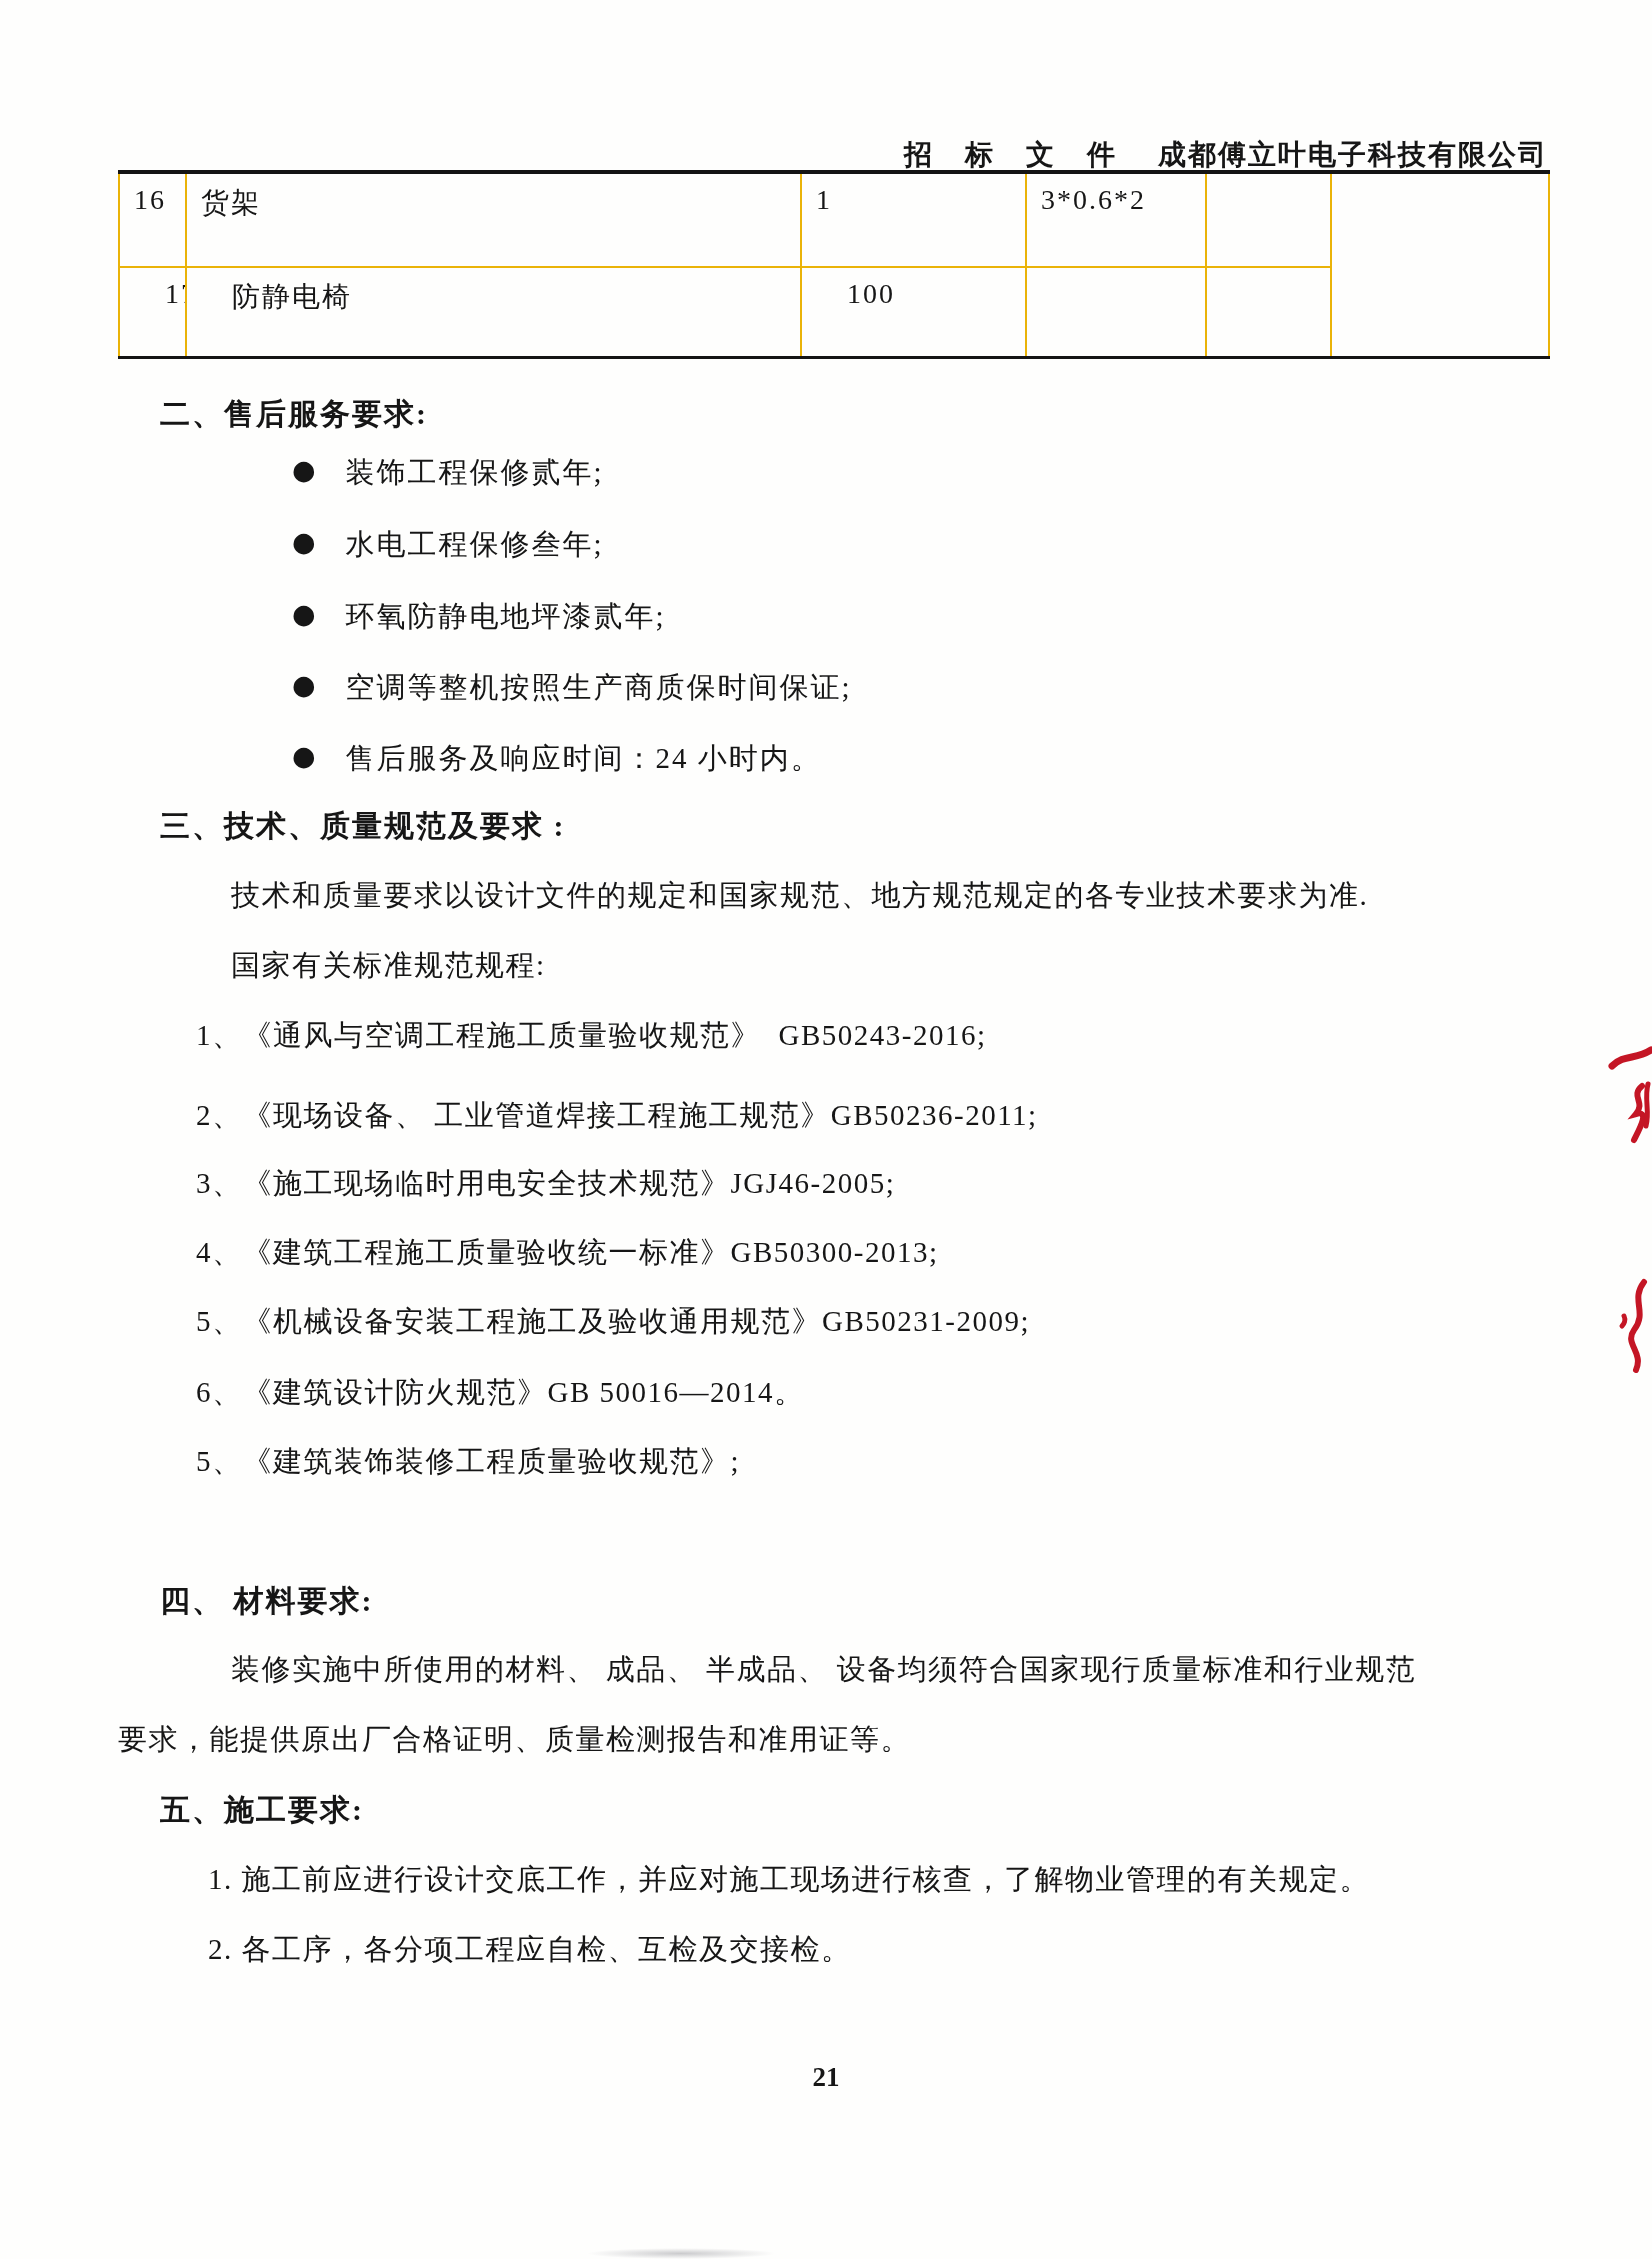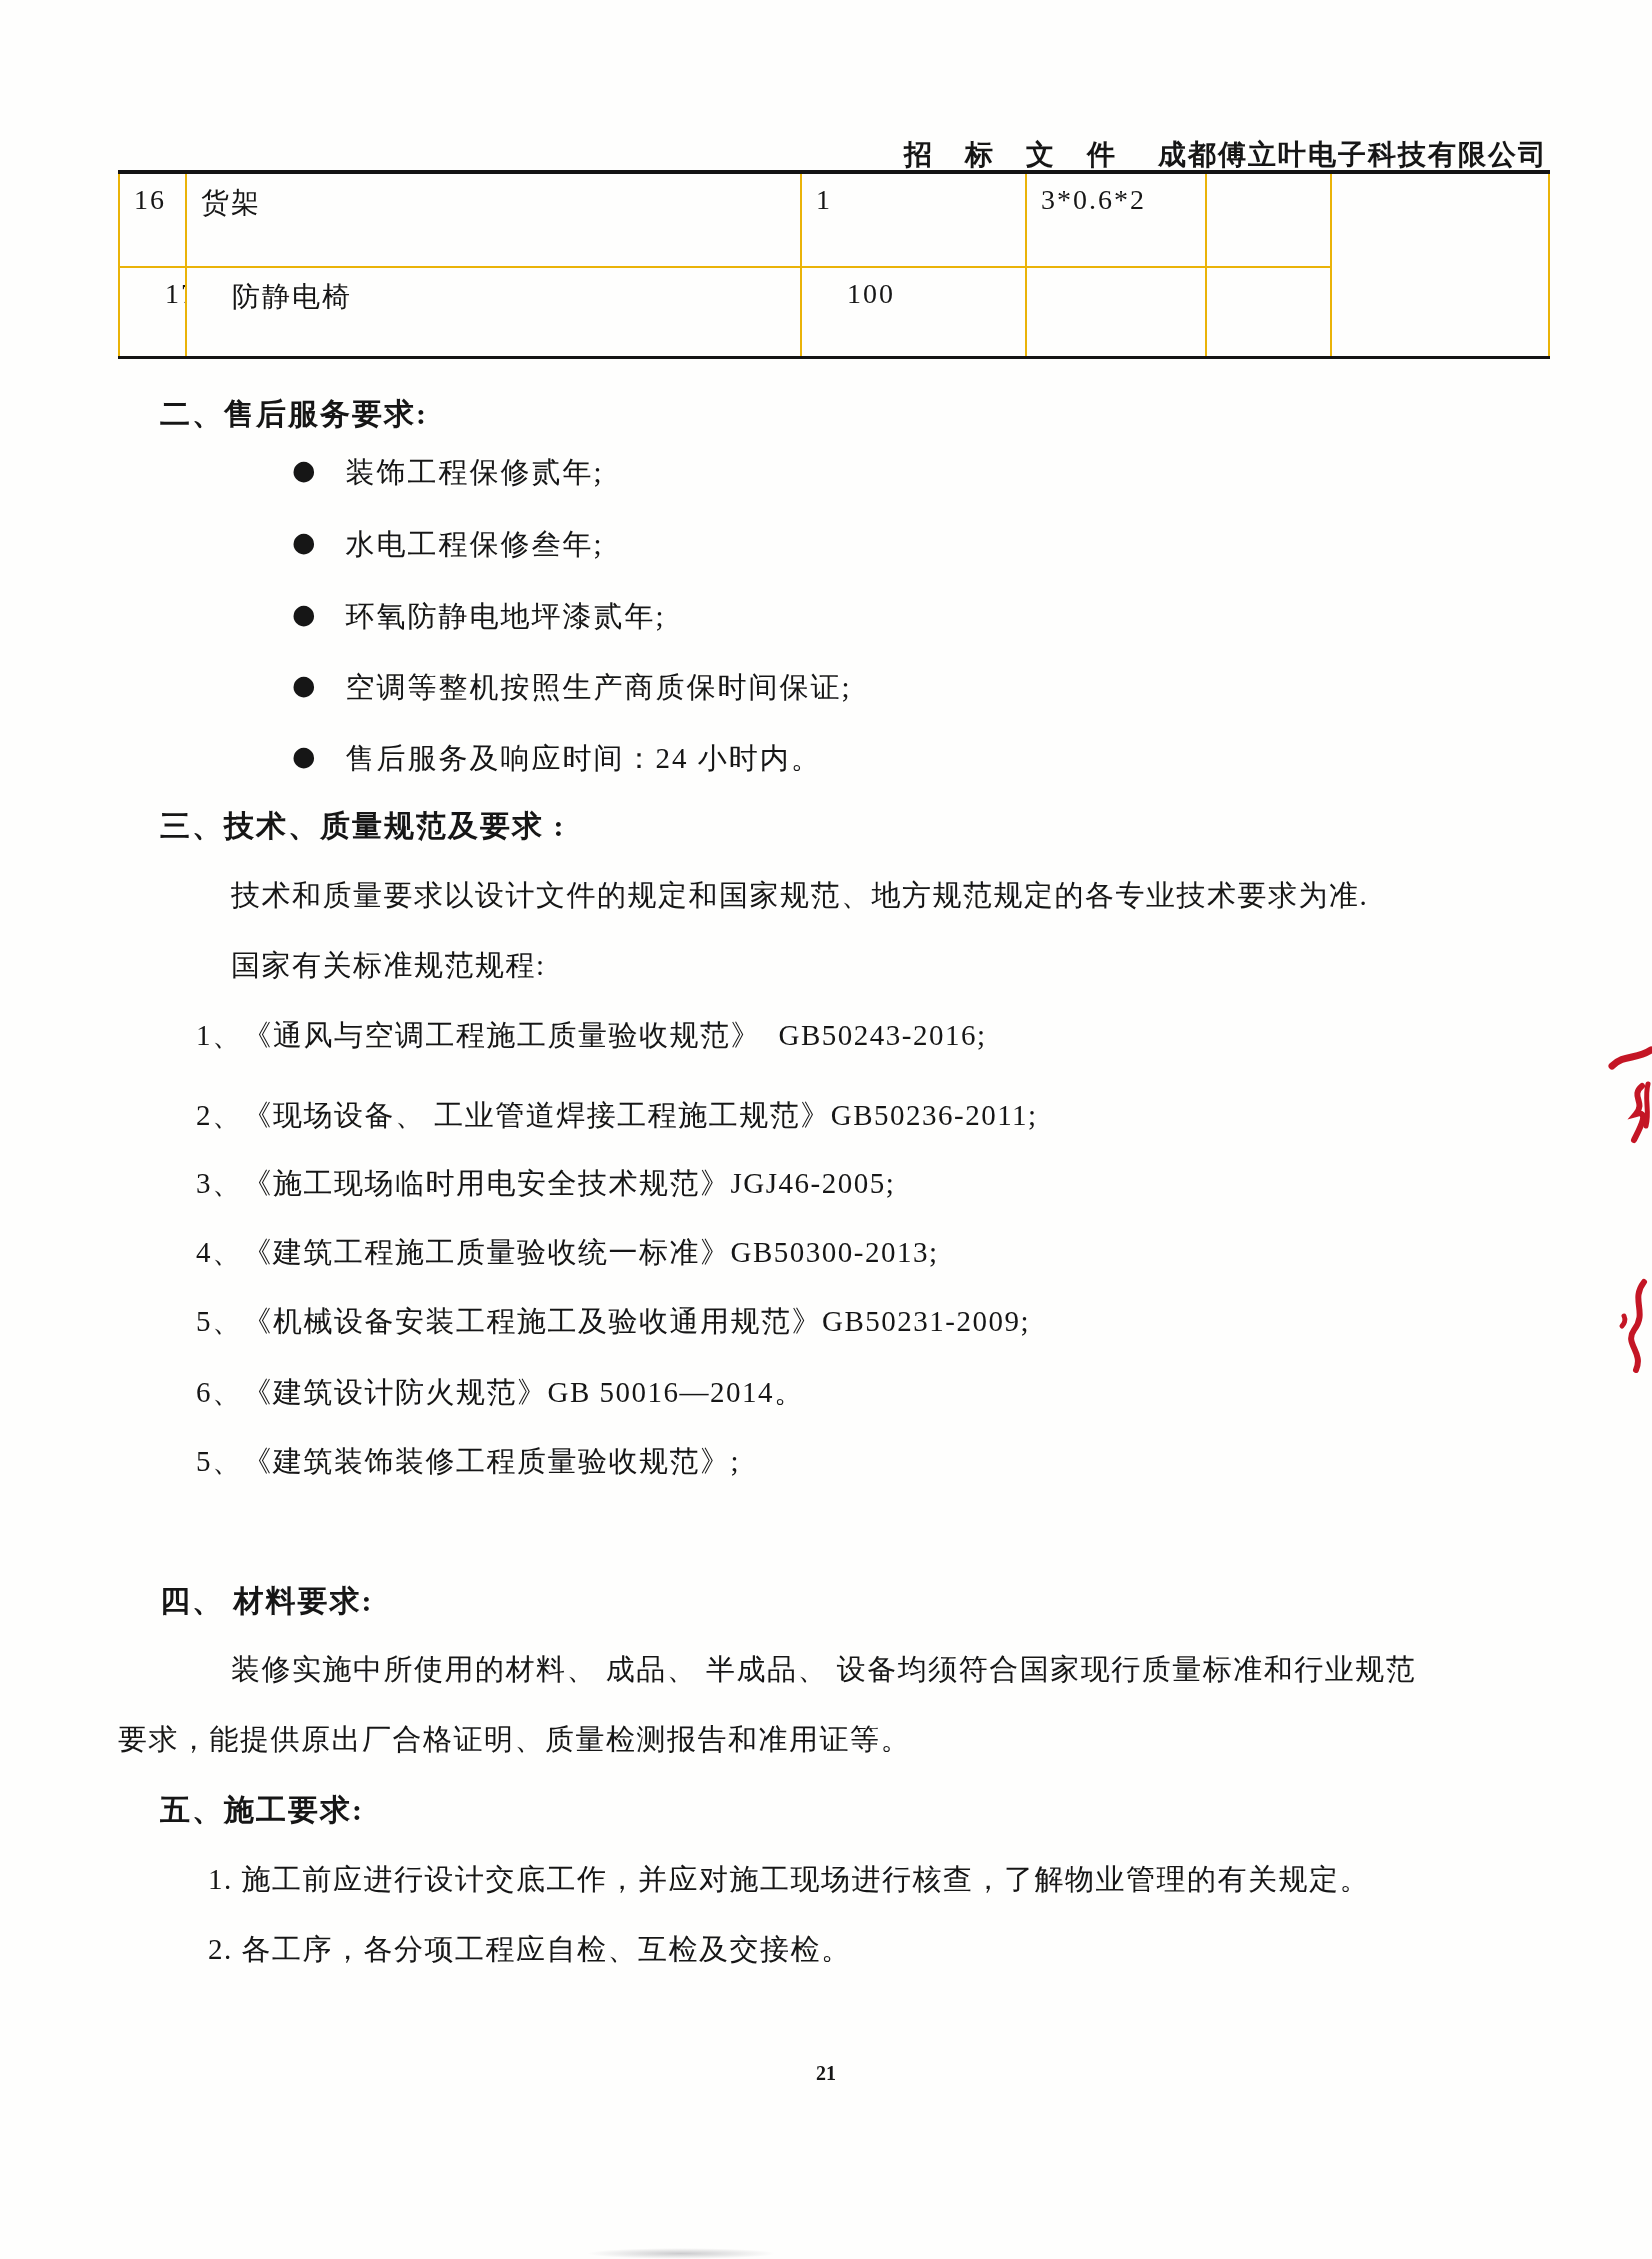--- a/index.html
+++ b/index.html
@@ -47,21 +47,21 @@
     position:absolute;left:292px;
     font-size:29px;letter-spacing:2px;white-space:pre;
     display:flex;align-items:flex-start;
   }
   .dot{
     font-size:27px;line-height:1.25;margin-right:28px;
     font-family:"DejaVu Sans",sans-serif;
   }
   .page-number{
     position:absolute;left:0;right:0;top:2062px;
-    text-align:center;font-weight:bold;font-size:20px;
+    text-align:center;font-weight:bold;font-size:27px;
     font-family:"Liberation Serif","DejaVu Serif",serif;
   }
   .redmark{position:absolute;}
   .smudge{
     position:absolute;left:586px;top:2248px;width:190px;height:11px;
     background:radial-gradient(ellipse at center, rgba(70,70,80,0.28), rgba(70,70,80,0) 70%);
   }
 </style>
 </head>
 <body>

